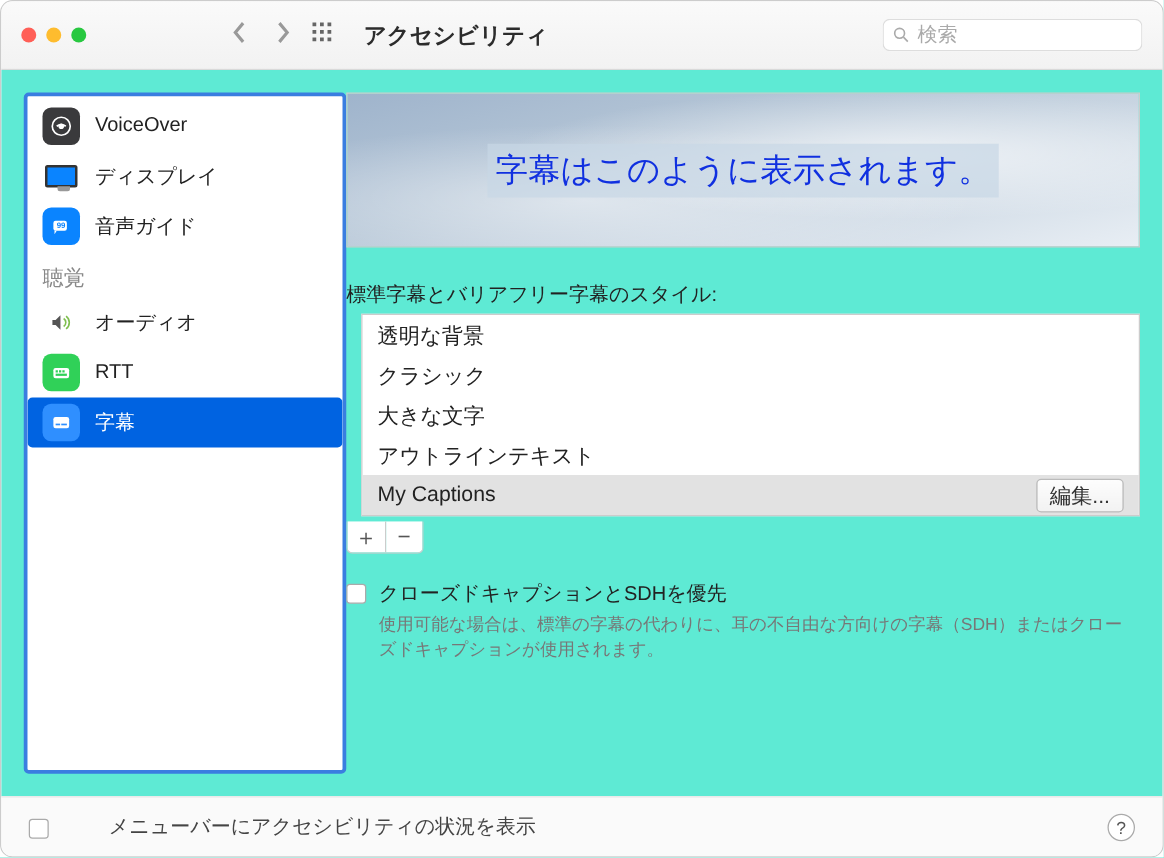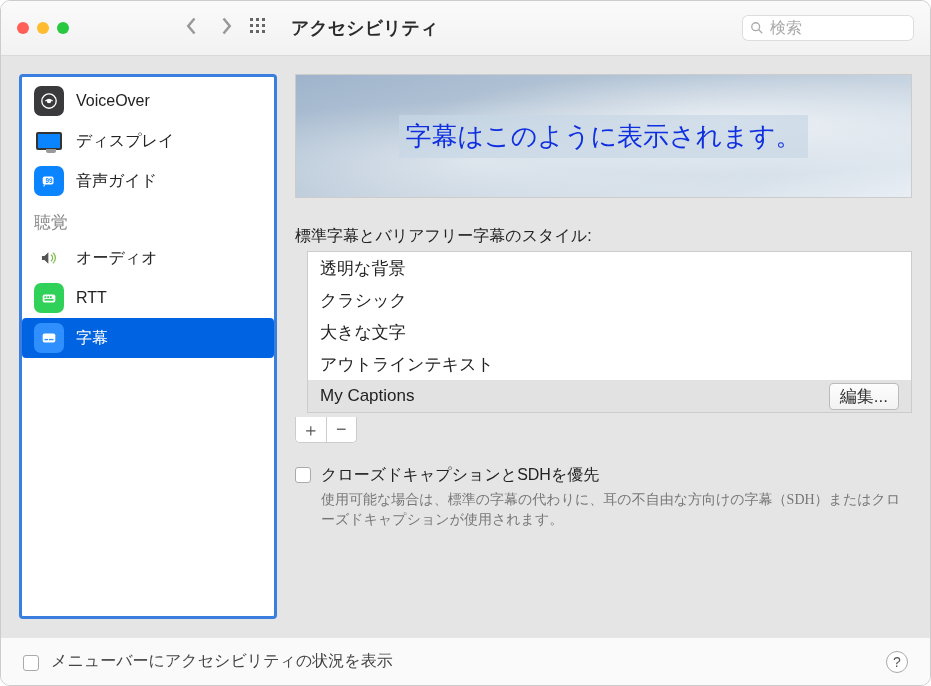--- a/index.html
+++ b/index.html
@@ -6,22 +6,22 @@
 body { background:#fff; }
 .window { width:931px; height:686px; border:1px solid #ccc; border-radius:10px; overflow:hidden; background:#fff; display:flex; flex-direction:column; position:relative; }
 .titlebar { height:55px; background:linear-gradient(#fafafa,#f2f2f2); border-bottom:1px solid #d9d9d9; display:flex; align-items:center; padding:0 16px; gap:16px; }
 .traffic { display:flex; gap:8px; }
 .dot { width:12px; height:12px; border-radius:50%; }
 .dot.close{background:#ff5f57;} .dot.min{background:#febc2e;} .dot.max{background:#28c840;}
 .nav { display:flex; gap:20px; margin-left:100px; color:#999; }
 .nav svg{width:14px;height:20px;}
 .grid-icon svg{width:18px;height:18px;}
 .title { font-size:18px; font-weight:600; color:#2c2c2c; margin-left:8px; }
-.search { margin-left:auto; width:172px; height:26px; border:none; border-radius:6px; background:#fff; display:flex; align-items:center; padding:0 8px; color:#aaa; gap:6px; font-size:16px; box-shadow: inset 0 0 0 1px #ddd; }
-.body { flex:1; display:flex; padding:18px; gap:18px; background:#e5e5e5; }
+.search { margin-left:auto; width:208px; height:26px; border:none; border-radius:6px; background:#fff; display:flex; align-items:center; padding:0 8px; color:#aaa; gap:6px; font-size:16px; box-shadow: inset 0 0 0 1px #ddd; }
+.body { flex:1; display:flex; padding:18px; background:#5eead4; }
 .sidebar { width:258px; border:3px solid #3a7ee0; border-radius:4px; background:#fff; overflow:auto; padding-top:4px; }
 .section-label { font-size:17px; color:#888; padding:10px 12px 4px; }
 .item { display:flex; align-items:center; gap:12px; height:40px; padding:0 12px; font-size:16px; color:#222; cursor:default; }
 .item.selected{ background:#0063e1; color:#fff; border-radius:4px; margin:0 0px;}
 .icon-box{ width:30px; height:30px; border-radius:7px; display:flex; align-items:center; justify-content:center; flex-shrink:0; }
 .ic-dark{background:#3a3a3c;color:#fff;}
 .ic-blue{background:#0a84ff;color:#fff;}
 .ic-green{background:#30d158;color:#fff;}
 .icon-box svg{width:18px;height:18px;}
 .display-mini{width:26px;height:18px;background:#0a84ff;border-radius:2px;border:2px solid #333;position:relative;}
@@ -34,24 +34,24 @@
 .style-list{ border:1px solid #ccc; background:#fff;margin-left:12px; }
 .style-row{ height:32px; display:flex; align-items:center; padding:0 12px; font-size:17px; color:#222; }
 .style-row.selected{ background:#e2e2e2; font-weight:500; justify-content:space-between;}
 .edit-btn{ font-size:17px; background:linear-gradient(#fdfdfd,#f2f2f2); border:1px solid #bbb; border-radius:4px; padding:1px 10px; color:#333; }
 .addremove{ display:flex; border:1px solid #ccc; border-top:none; width:62px; border-radius:0 0 5px 5px; overflow:hidden; height:26px; }
 .addremove button{ flex:1; background:#fff; border:none; font-size:18px; color:#555; border-right:1px solid #ccc;}
 .addremove button:last-child{border-right:none;}
 .cc-row{ display:flex; align-items:flex-start; gap:10px; margin-top:18px; }
 .checkbox{ width:16px; height:16px; border:1px solid #aaa; border-radius:3px; background:#fff; flex-shrink:0; margin-top:2px;}
 .cc-text .cc-title{font-size:16px; color:#222;}
-.cc-text .cc-sub{font-size:14px; color:#777; margin-top:4px; line-height:1.4;font-family:Liberation Serif, serif;}
+.cc-text .cc-sub{font-size:14px; color:#777; margin-top:4px; line-height:1.4;}
 .footer{ height:48px; border-top:1px solid #e6e6e6; display:flex; align-items:center; padding:0 22px; gap:12px; background:#fafafa;}
 .help{ margin-left:auto; width:22px; height:22px; border:1px solid #aaa; border-radius:50%; display:flex; align-items:center; justify-content:center; font-size:14px; color:#555; background:#fff;}
-.footer-label{font-size:16px;color:#444;}
+.footer-label{font-size:16px;color:#444;margin-left:36px;}
 </style>
 </head>
 <body>
 
 <div class="window">
   <div class="titlebar">
     <div class="traffic">
       <div class="dot close"></div>
       <div class="dot min"></div>
       <div class="dot max"></div>

